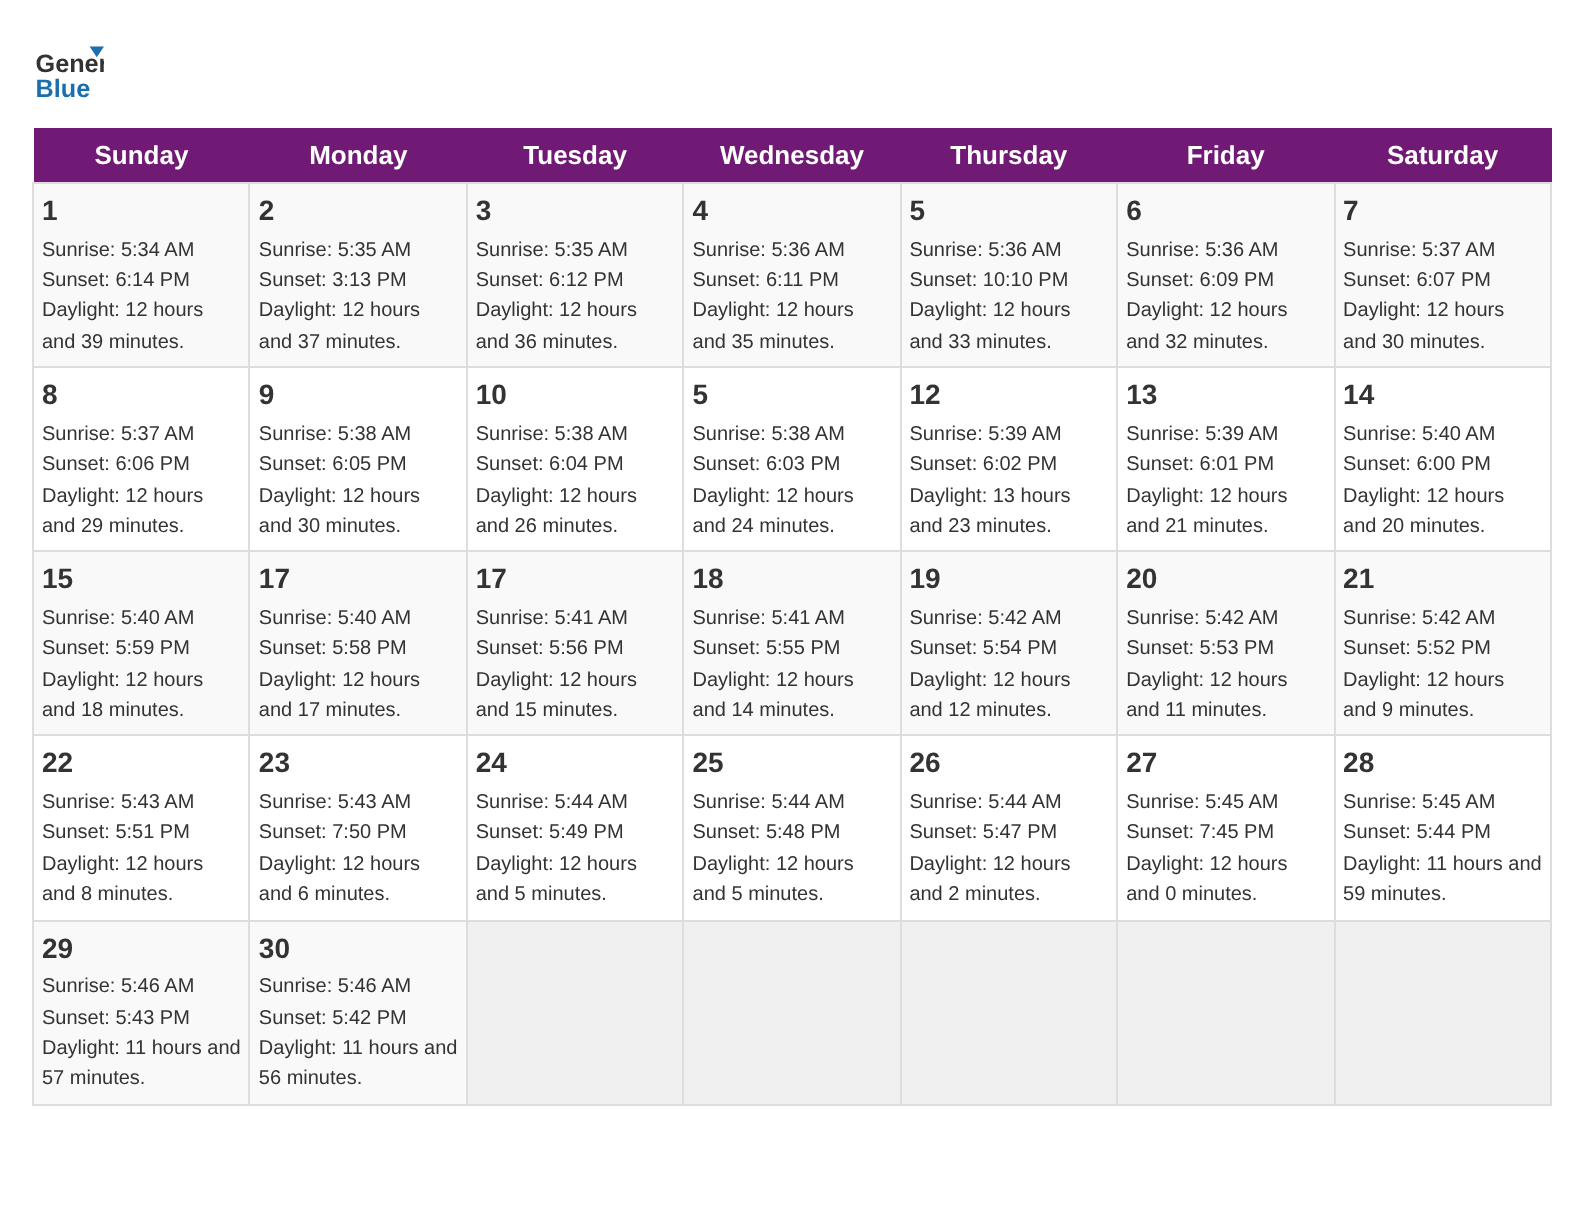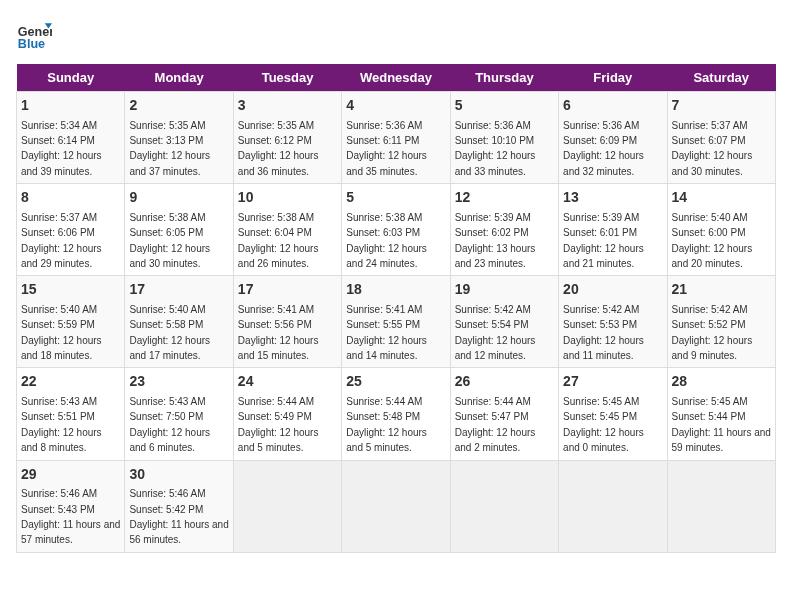--- a/index.html
+++ b/index.html
@@ -215,21 +215,21 @@
         <td><span class="day-num">25</span>
         <span class="day-info">Sunrise: 5:44 AM</span><br>
         <span class="day-info">Sunset: 5:48 PM</span><br>
         <span class="day-info">Daylight: 12 hours and 5 minutes.</span></td>
         <td><span class="day-num">26</span>
         <span class="day-info">Sunrise: 5:44 AM</span><br>
         <span class="day-info">Sunset: 5:47 PM</span><br>
         <span class="day-info">Daylight: 12 hours and 2 minutes.</span></td>
         <td><span class="day-num">27</span>
         <span class="day-info">Sunrise: 5:45 AM</span><br>
-        <span class="day-info">Sunset: 5:45 PM</span><br>
+        <span class="day-info">Sunset: 7:45 PM</span><br>
         <span class="day-info">Daylight: 12 hours and 0 minutes.</span></td>
         <td><span class="day-num">28</span>
         <span class="day-info">Sunrise: 5:45 AM</span><br>
         <span class="day-info">Sunset: 5:44 PM</span><br>
         <span class="day-info">Daylight: 11 hours and 59 minutes.</span></td>
       </tr>
       <tr>
         <td><span class="day-num">29</span>
         <span class="day-info">Sunrise: 5:46 AM</span><br>
         <span class="day-info">Sunset: 5:43 PM</span><br>

